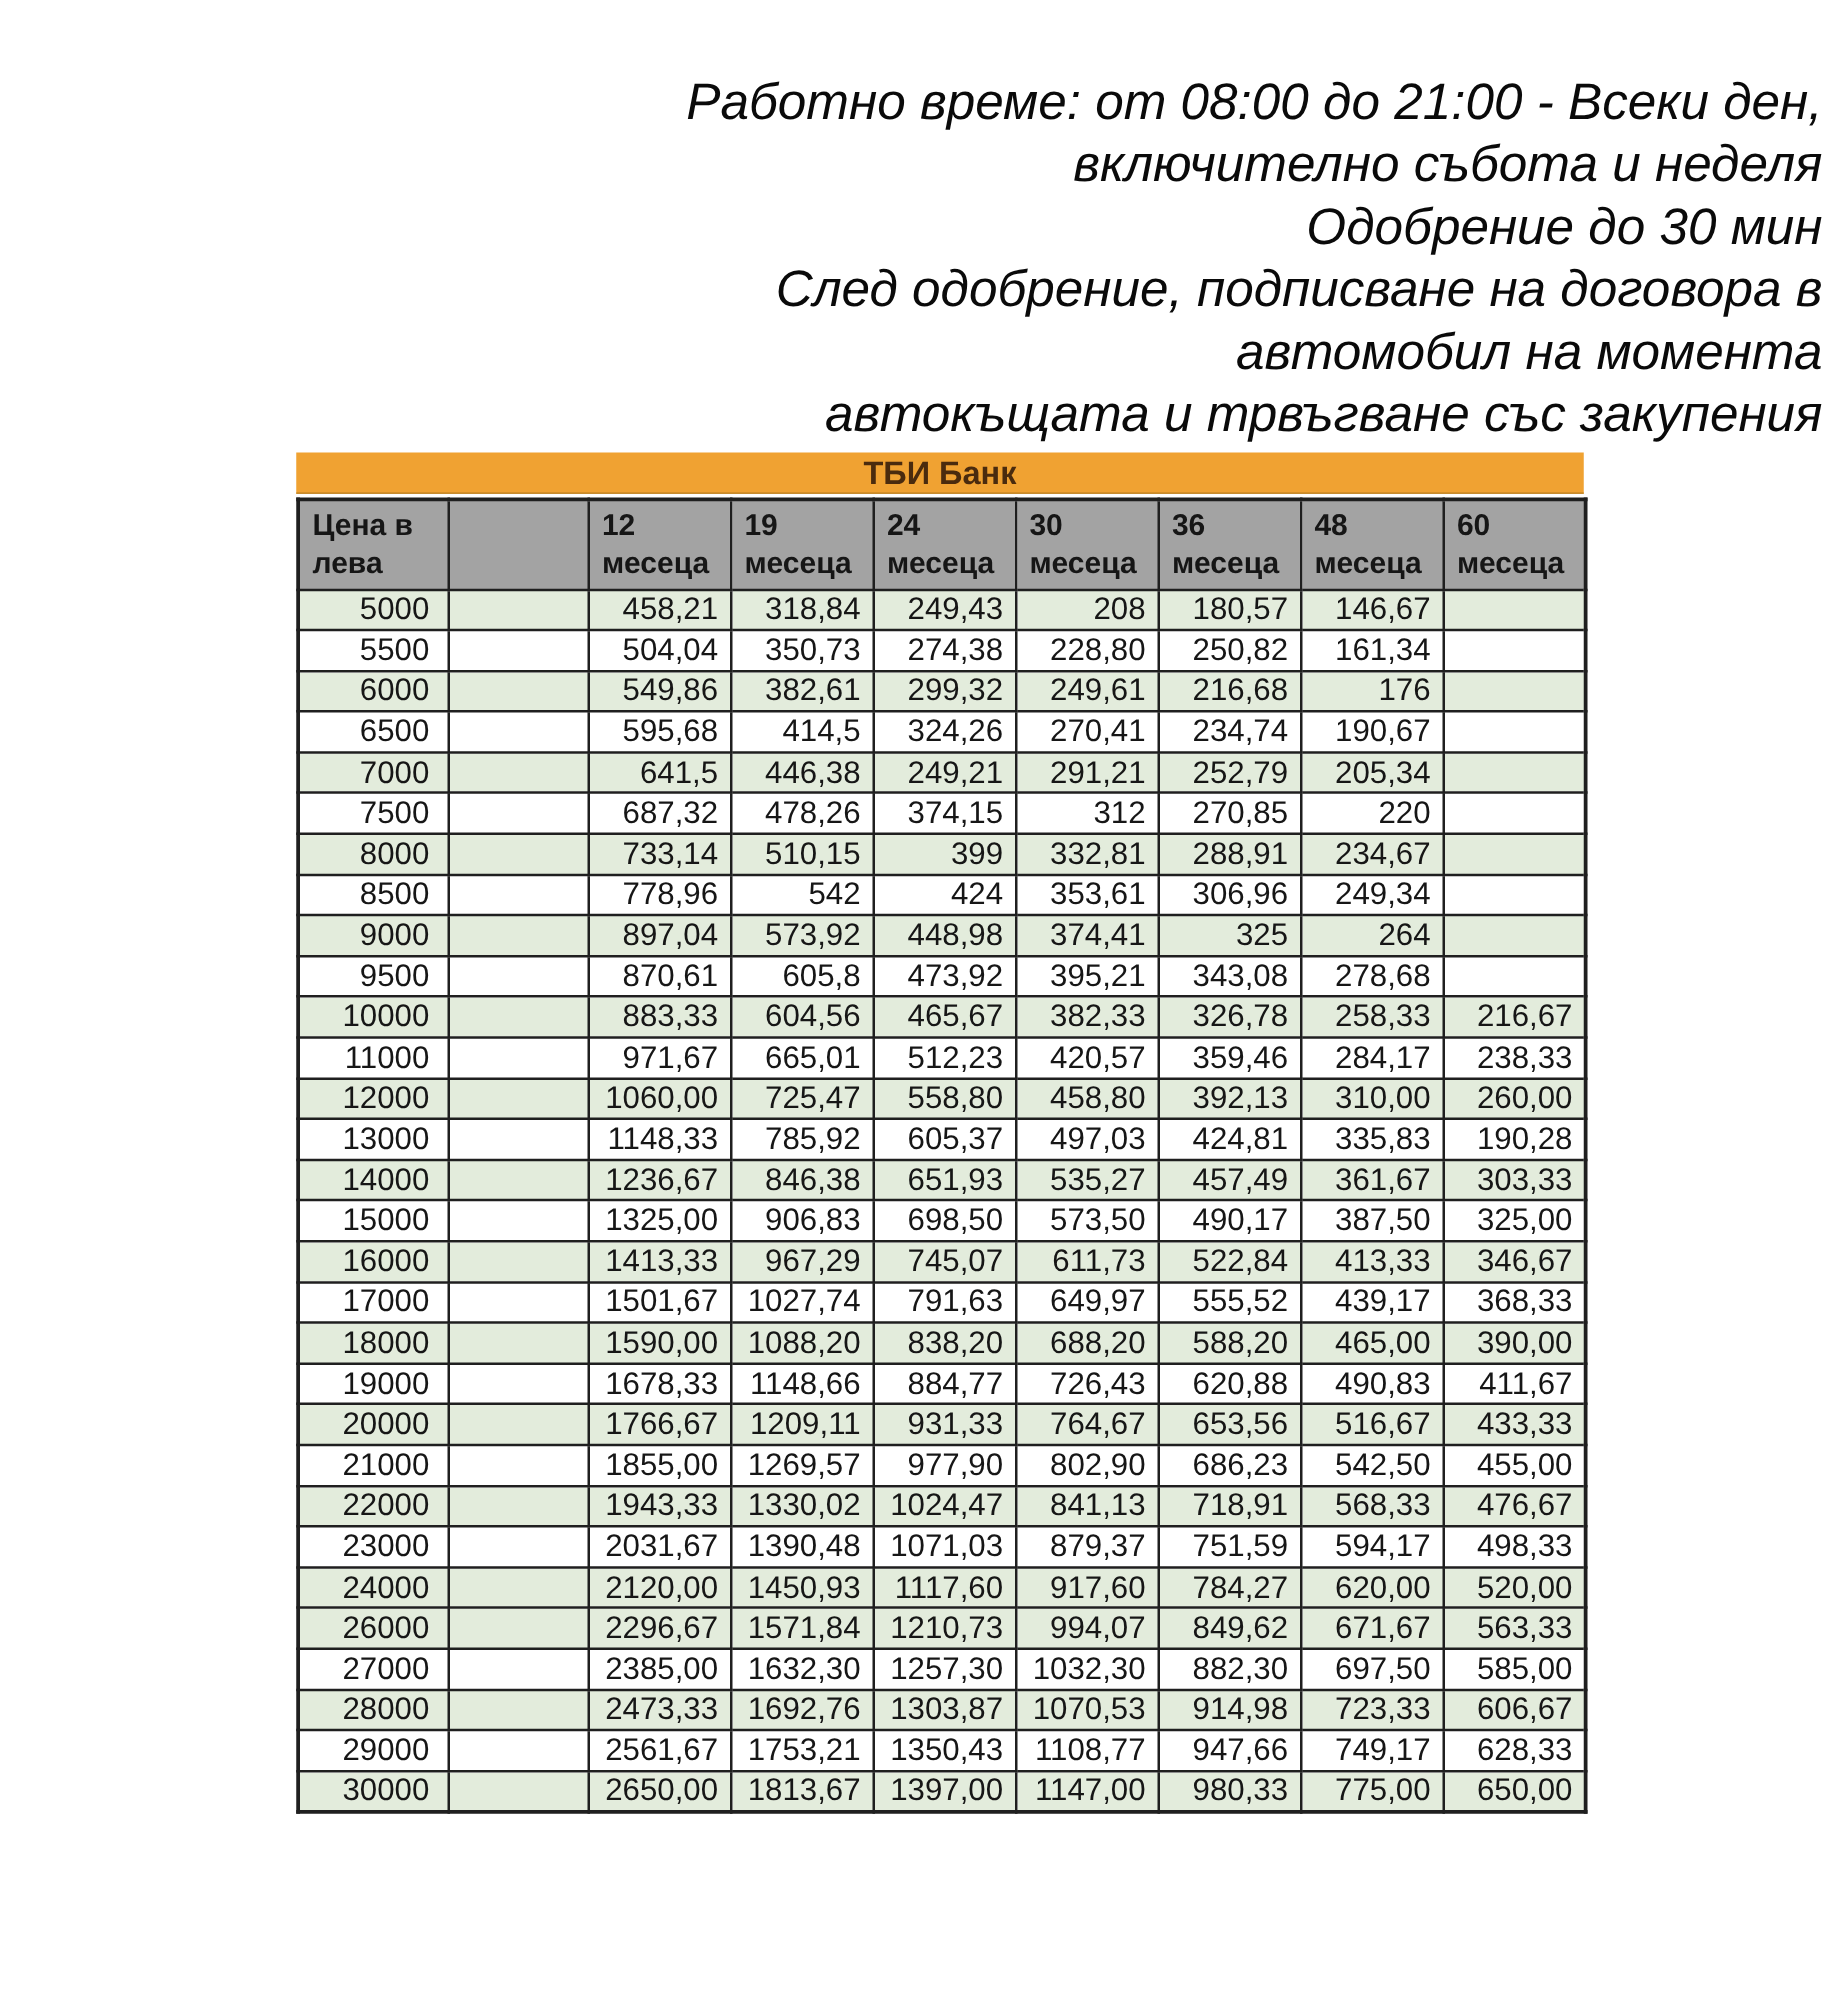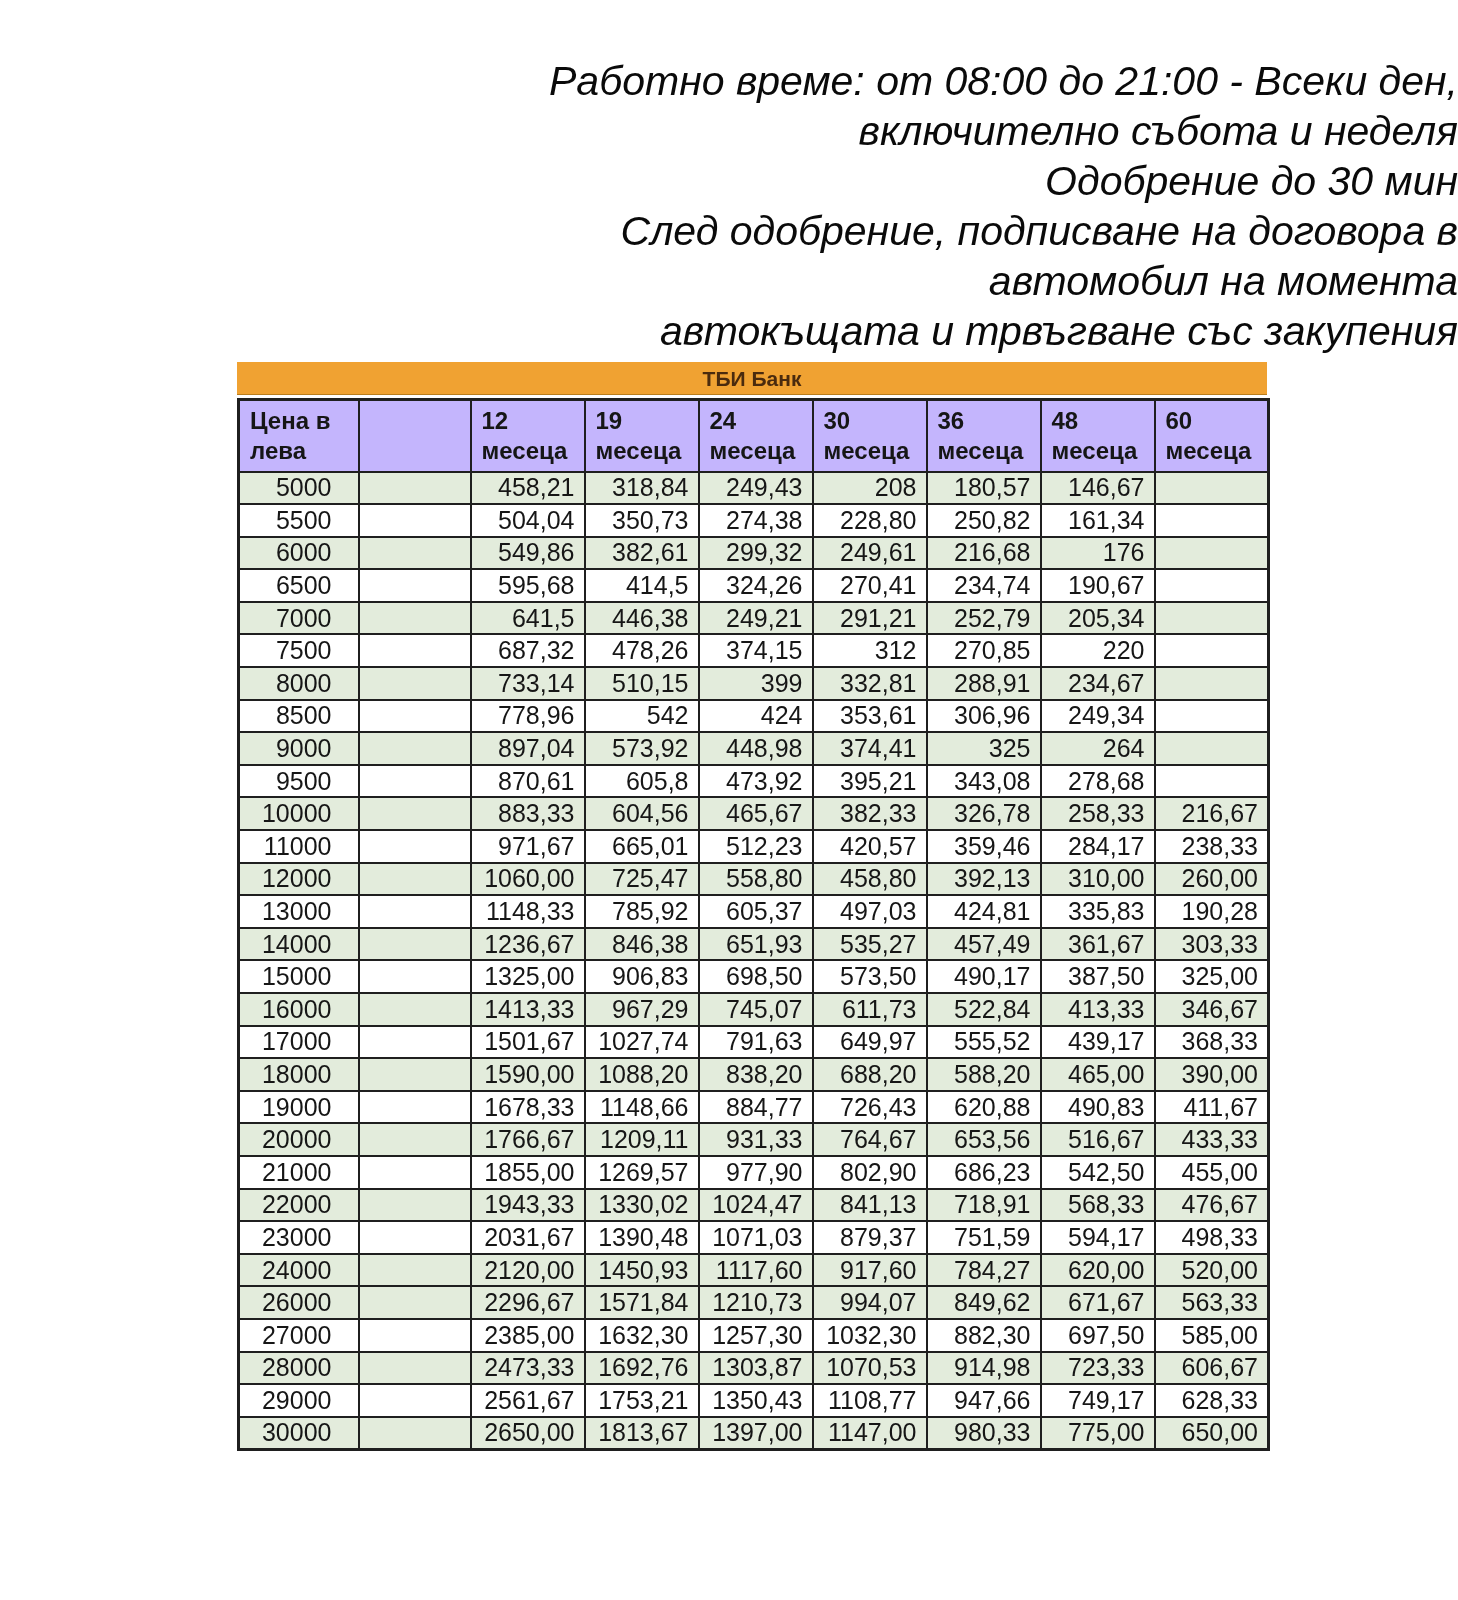--- a/index.html
+++ b/index.html
@@ -26,49 +26,49 @@
     letter-spacing:0px;
   }
   
   .table-wrap{
     position:absolute;left:237px;top:362px;width:1030px;
   }
   .banner{
     height:33px;line-height:33px;
     background:var(--banner-bg);
     color:var(--banner-text);
-    text-align:center;font-weight:700;font-size:21px;
+    text-align:center;font-weight:700;font-size:26px;
     border-bottom:1px solid #b97d1e;
     margin-bottom:3px;
   }
   table{
     width:100%;
     border-collapse:collapse;
     table-layout:fixed;
     border:3px solid var(--grid);
   }
   th,td{
     border:2px solid var(--grid);
     font-size:25px;color:#161616;
     overflow:hidden;white-space:nowrap;
   }
   thead th{
     height:72px;
     text-align:left;vertical-align:middle;
     font-weight:700;font-size:24px;line-height:30px;
-    padding-left:10px;background:#c4b5fd;
+    padding-left:10px;background:#a3a3a3;
   }
   tbody td{
     height:32.6px;
     text-align:right;
     padding-right:9px;
     font-weight:400;
     background:#ffffff;
   }
-  tbody td.price{padding-right:26px;}
+  tbody td.price{padding-right:14px;}
   tbody tr.green td{background:var(--stripe-green);}
   col.c-price{width:120px;}
   col.c-spacer{width:112px;}
   col.c-m{width:114px;}
 </style>
 </head>
 <body>
 
 <div class="page">
 

